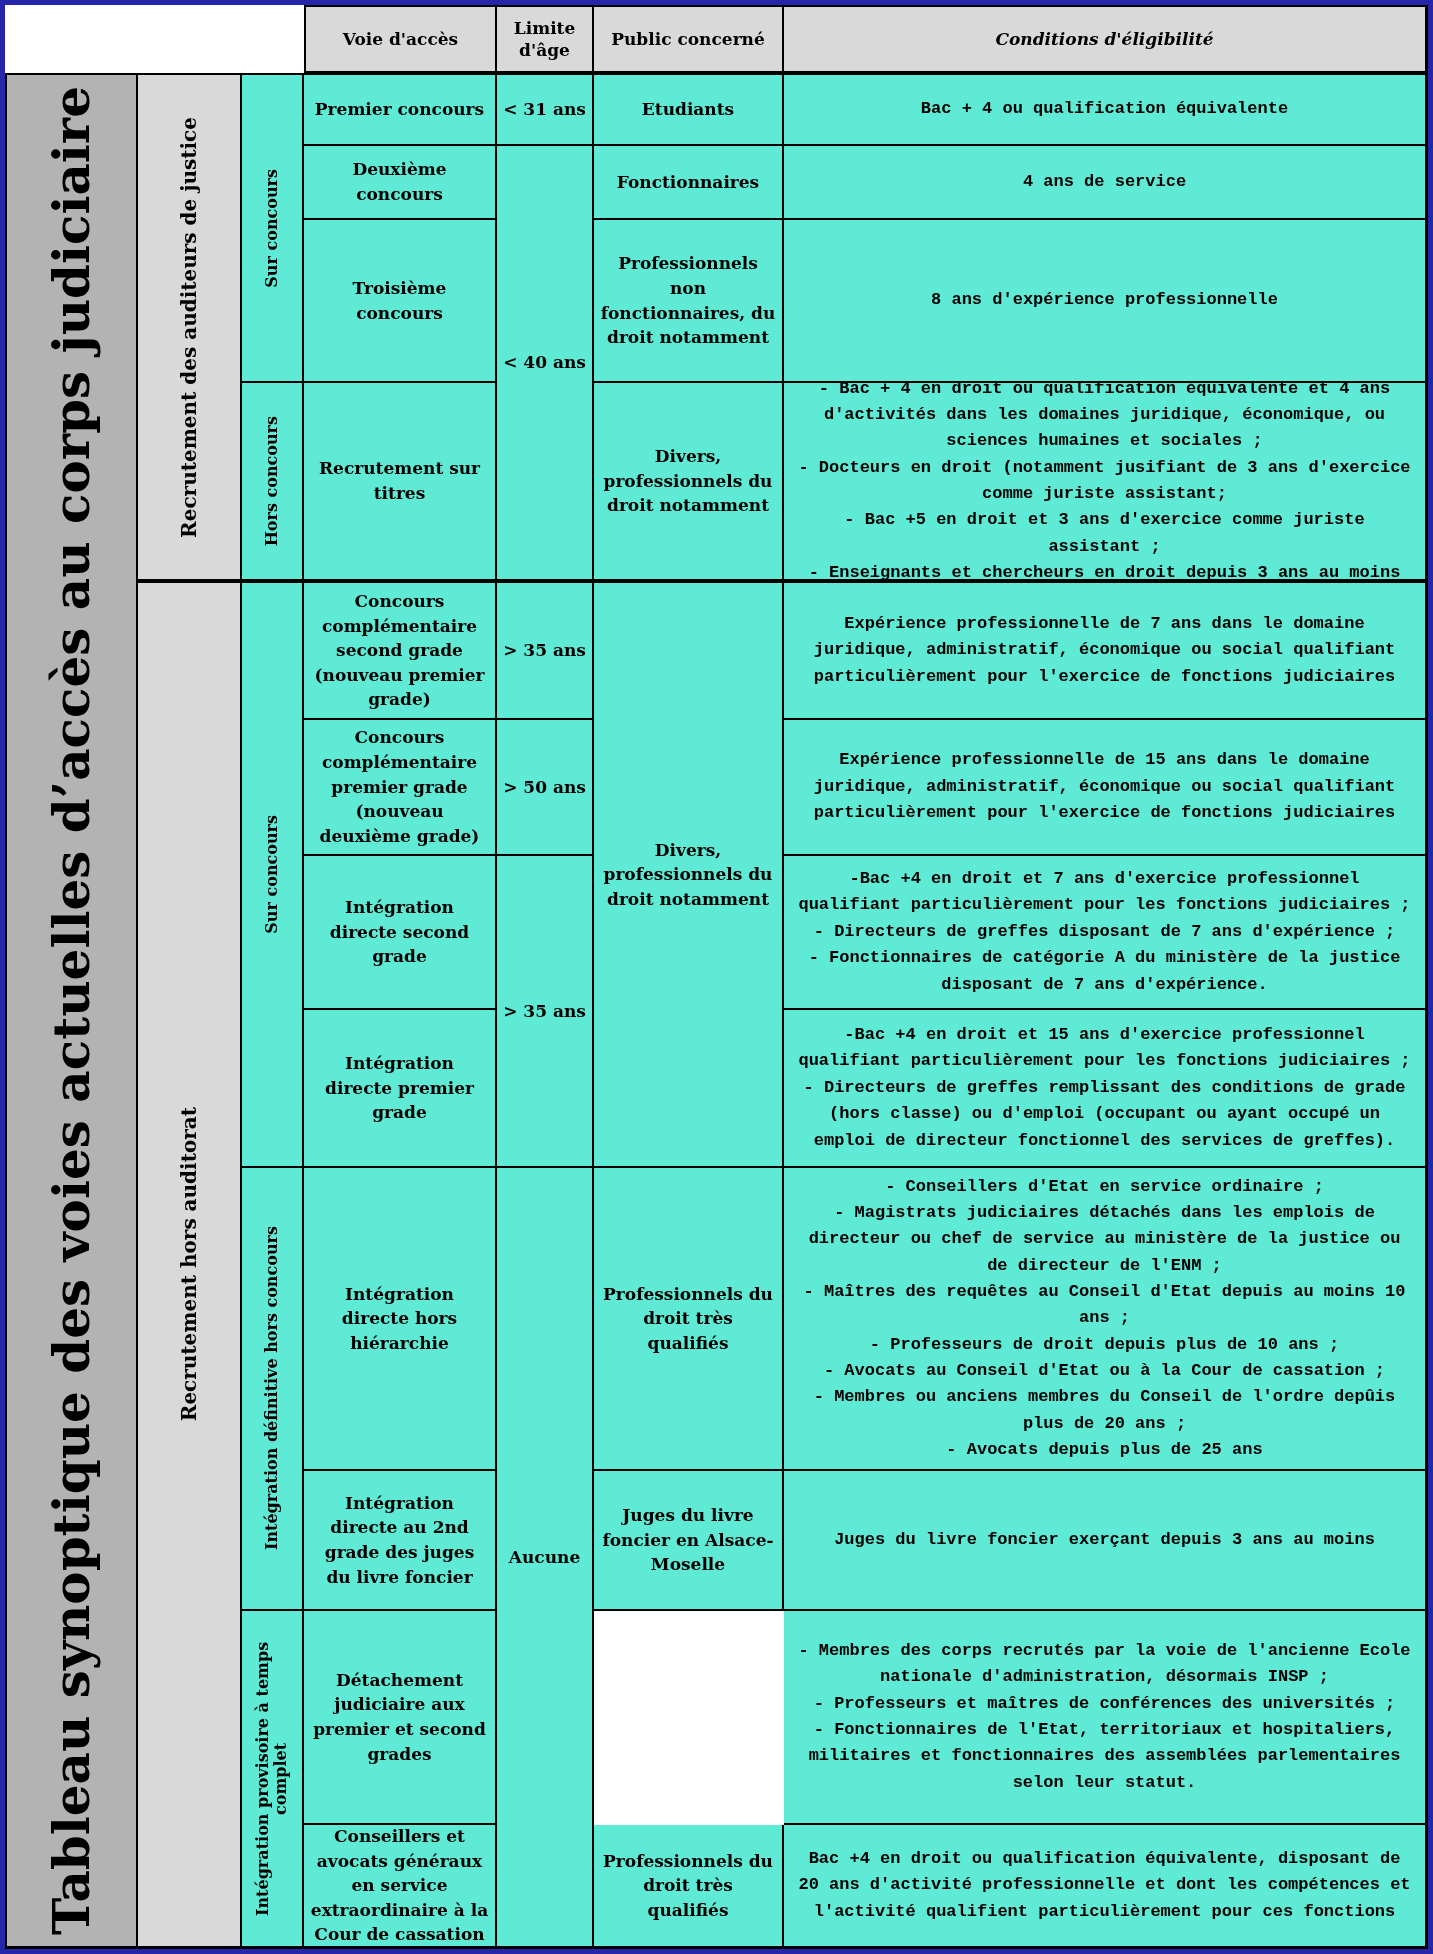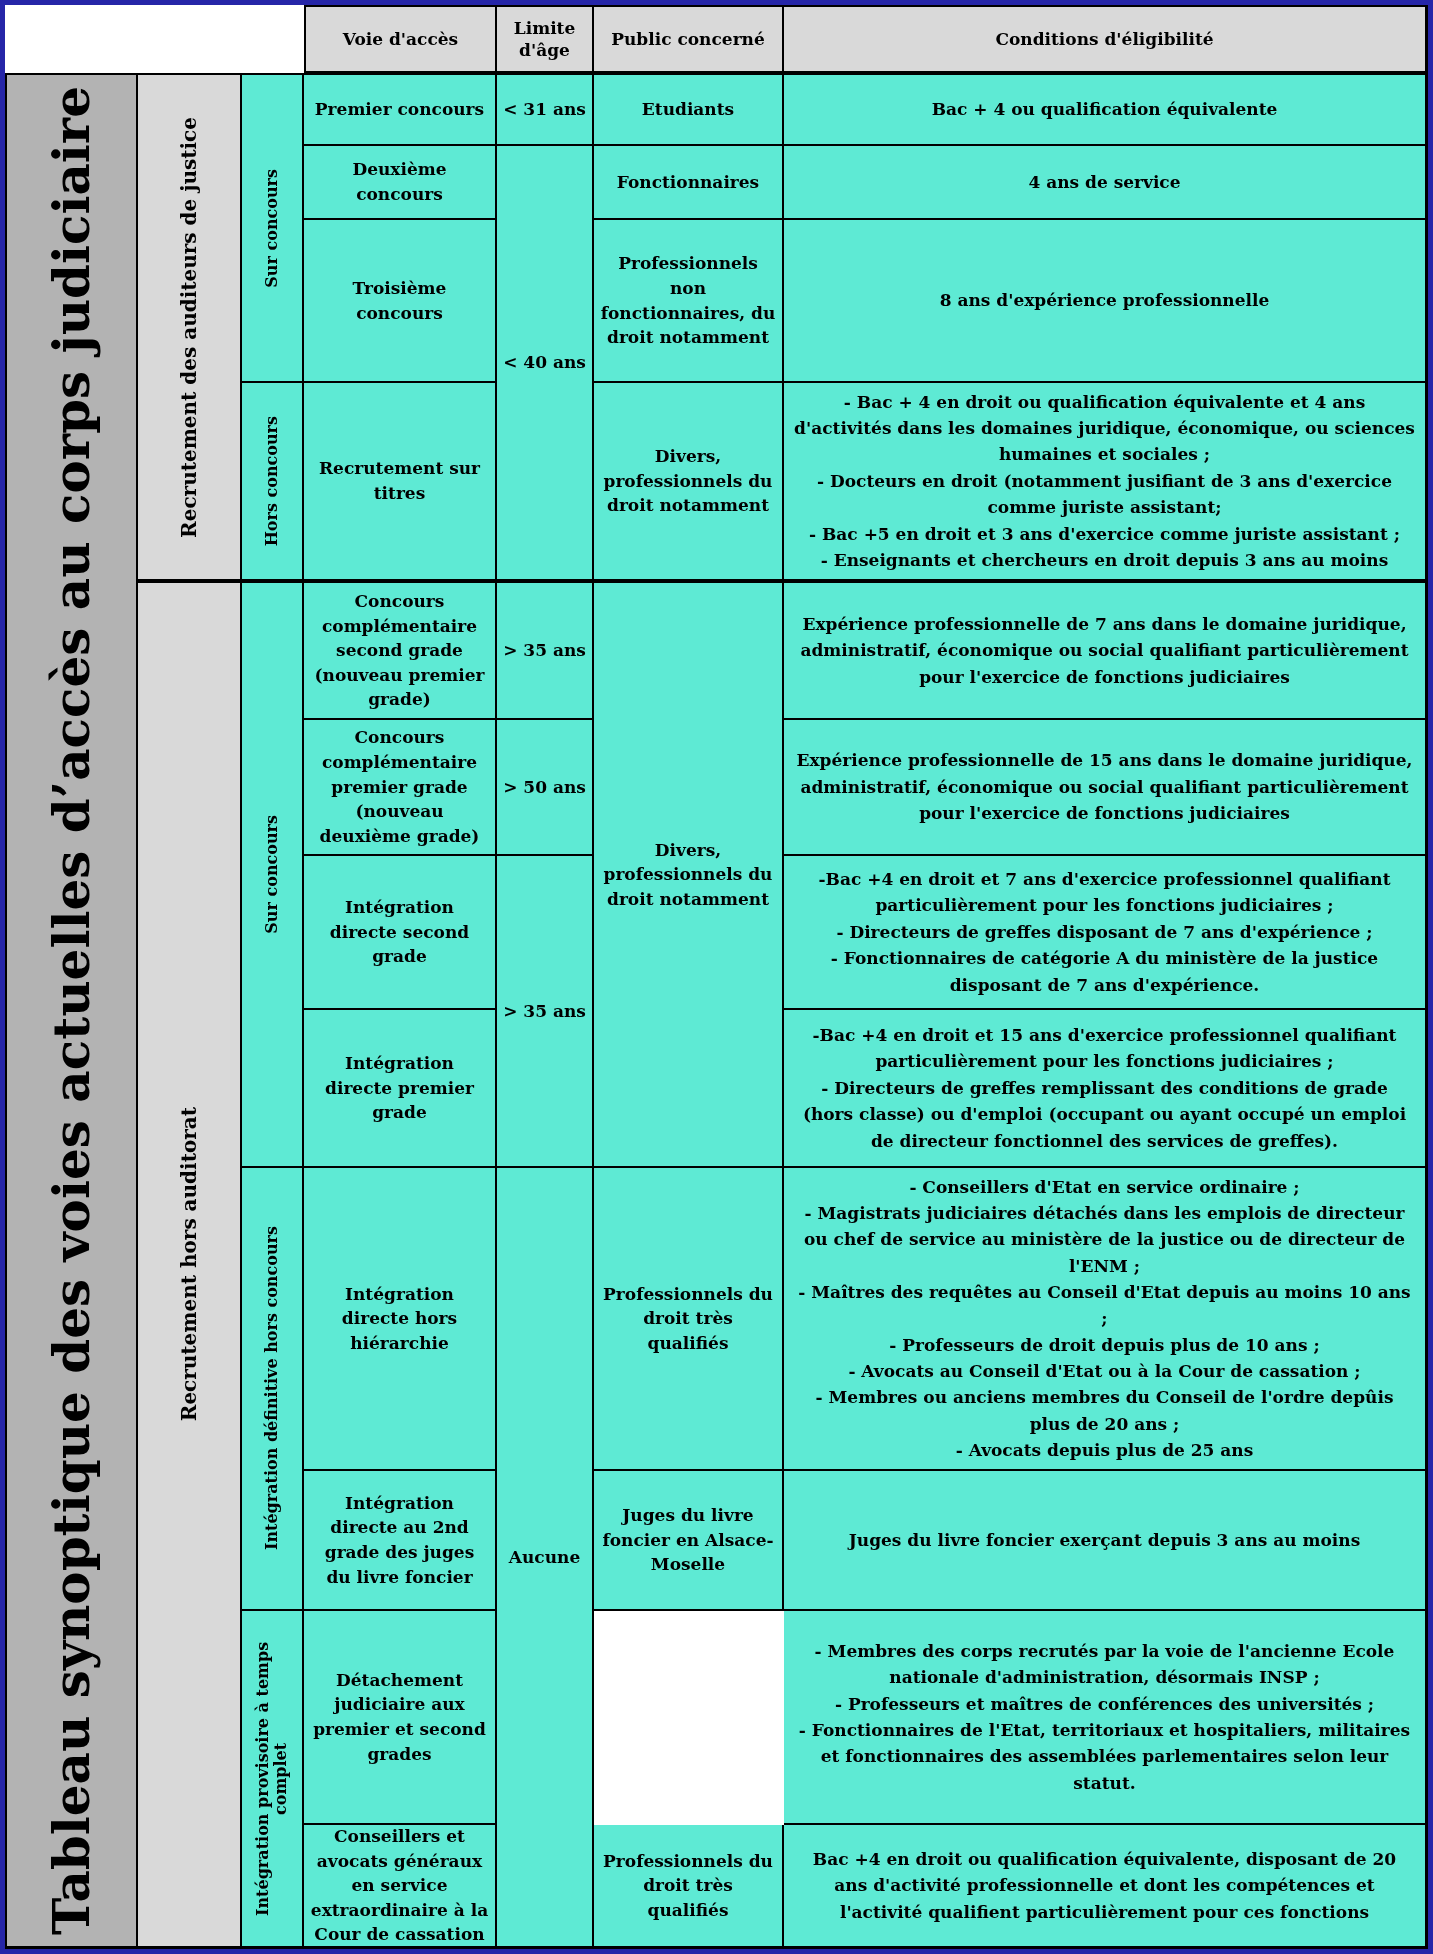--- a/index.html
+++ b/index.html
@@ -40,21 +40,21 @@
     background: #ffffff;
   }
 
   .hcell {
     background: var(--header_bg, #d9d9d9);
     border-top: 2px solid var(--grid_line, #000);
     font-size: 17px;
     line-height: 1.3;
   }
   .hcell.first { border-left: 2px solid var(--grid_line, #000); }
-  .hcell.last  { border-right: 3px solid var(--grid_line, #000); }
+  .hcell.last  { border-right: 3px solid var(--grid_line, #000); font-style: italic; }
 
   .title-cell {
     background: var(--title_bg, #b3b3b3);
     border-left: 2px solid var(--grid_line, #000);
     border-top: 2px solid var(--grid_line, #000);
     border-bottom: 3px solid var(--grid_line, #000);
     padding: 0;
   }
   .group-cell {
     background: var(--group_bg, #d9d9d9);
@@ -67,21 +67,21 @@
     transform: rotate(180deg);
     white-space: normal;
     text-align: center;
     line-height: 1.15;
   }
   .title-text  { font-size: 50px; letter-spacing: 0px; }
   .group-text  { font-size: 20px; }
   .sub-text    { font-size: 16px; }
 
   .body-cell   { font-size: 17px; line-height: 1.45; }
-  .cond-cell   { font-size: 17px; line-height: 1.55; white-space: pre-line; padding: 4px 10px; }
+  .cond-cell   { font-size: 17px; line-height: 1.55; white-space: pre-line; padding: 4px 10px; font-family: Liberation Mono, monospace; }
 
   .top-edge    { border-top: 2px solid var(--grid_line, #000); }
   .right-edge  { border-right: 3px solid var(--grid_line, #000); }
   .bottom-edge { border-bottom: 3px solid var(--grid_line, #000); }
   .sep         { border-bottom: 4px solid var(--grid_line, #000); }
 </style>
 </head>
 <body>
 
 <div class="page">

